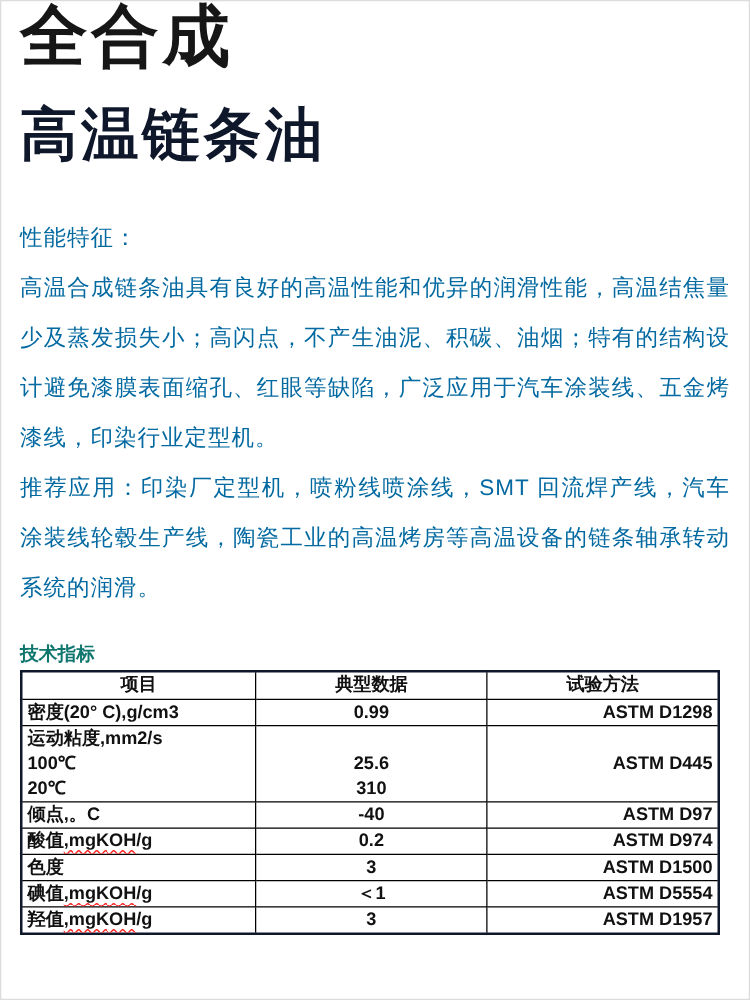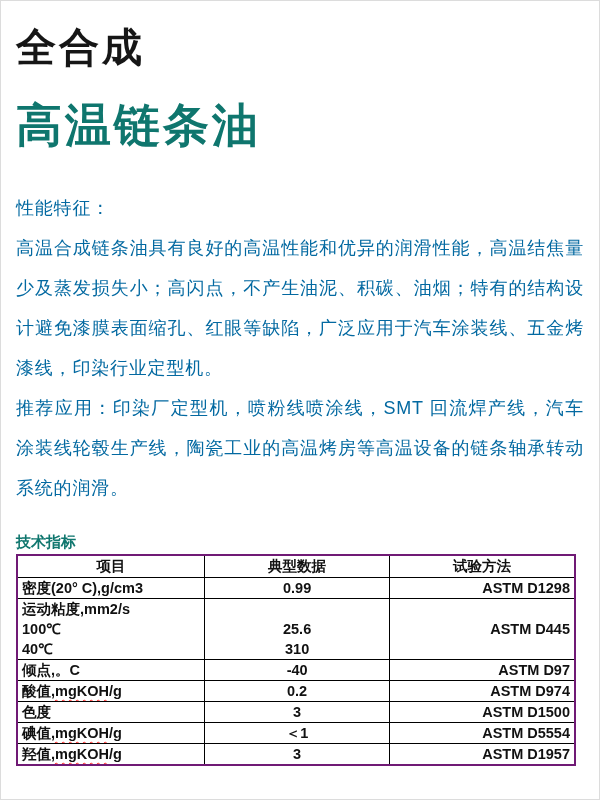--- a/index.html
+++ b/index.html
@@ -6,22 +6,22 @@
   html, body { background: #fff; }
   body {
     width: 600px; height: 800px; overflow: hidden;
     font-family: "Liberation Sans", sans-serif;
     color: #1c1c1c;
     outline: 1px solid #dcdcdc; outline-offset: -1px;
   }
   .page { padding: 0 16px; }
 
   .title-black {
-    margin-top: 20px;
-    font-size: 40px; line-height: 54px; font-weight: 700;
+    margin-top: 2px;
+    font-size: 54px; line-height: 54px; font-weight: 700;
     letter-spacing: 3px; color: #161616;
   }
   .title-red {
     margin-top: 24px;
     font-size: 46px; line-height: 54px; font-weight: 700;
     letter-spacing: 3px;
   }
 
   .body-text {
     margin-top: 36px;
@@ -33,21 +33,21 @@
 
   .spec-caption {
     margin-top: 24px;
     font-size: 15px; line-height: 20px; font-weight: 700; color: #0f766e;
   }
 
   table.spec {
     margin-top: 2px;
     width: 560px;
     border-collapse: collapse;
-    border: 2px solid #701a75;
+    border: 2px solid #0f172a;
     table-layout: fixed;
   }
   table.spec th, table.spec td {
     border: 1.5px solid #000;
     font-size: 14.5px; line-height: 20px; font-weight: 700;
     color: #111; padding: 0 4px;
     overflow: hidden; white-space: nowrap;
   }
   table.spec th { text-align: center; height: 22px; }
   col.c1 { width: 33.6%; }
@@ -66,21 +66,21 @@
     text-decoration-skip-ink: none;
     margin-top: 40px;
   }
 </style>
 </head>
 <body>
 
 <div class="page">
 
   <div class="title-black">全合成</div>
-  <div class="title-red" style="color:#0f766e;">高温链条油</div>
+  <div class="title-red" style="color:#0f172a;">高温链条油</div>
 
   <div class="body-text">
     <div class="features-heading">性能特征：</div>
     <div class="para">高温合成链条油具有良好的高温性能和优异的润滑性能，高温结焦量少及蒸发损失小；高闪点，不产生油泥、积碳、油烟；特有的结构设计避免漆膜表面缩孔、红眼等缺陷，广泛应用于汽车涂装线、五金烤漆线，印染行业定型机。</div>
     <div class="para">推荐应用：印染厂定型机，喷粉线喷涂线，SMT 回流焊产线，汽车涂装线轮毂生产线，陶瓷工业的高温烤房等高温设备的链条轴承转动系统的润滑。</div>
   </div>
 
   <div class="spec-caption">技术指标</div>
 
   <table class="spec">
@@ -99,21 +99,21 @@
     <tbody>
       <tr class="row">
         <td class="item">密度(20° C),g/cm3</td>
         <td class="value">0.99</td>
         <td class="method">ASTM D1298</td>
       </tr>
       <tr class="visc">
         <td class="item">
           <div class="vline">运动粘度,mm2/s</div>
           <div class="vline">100℃</div>
-          <div class="vline">40℃</div>
+          <div class="vline">20℃</div>
         </td>
         <td class="value">
           <div class="vline"></div>
           <div class="vline">25.6</div>
           <div class="vline">310</div>
         </td>
         <td class="method">ASTM D445</td>
       </tr>
 
       <tr class="row">

